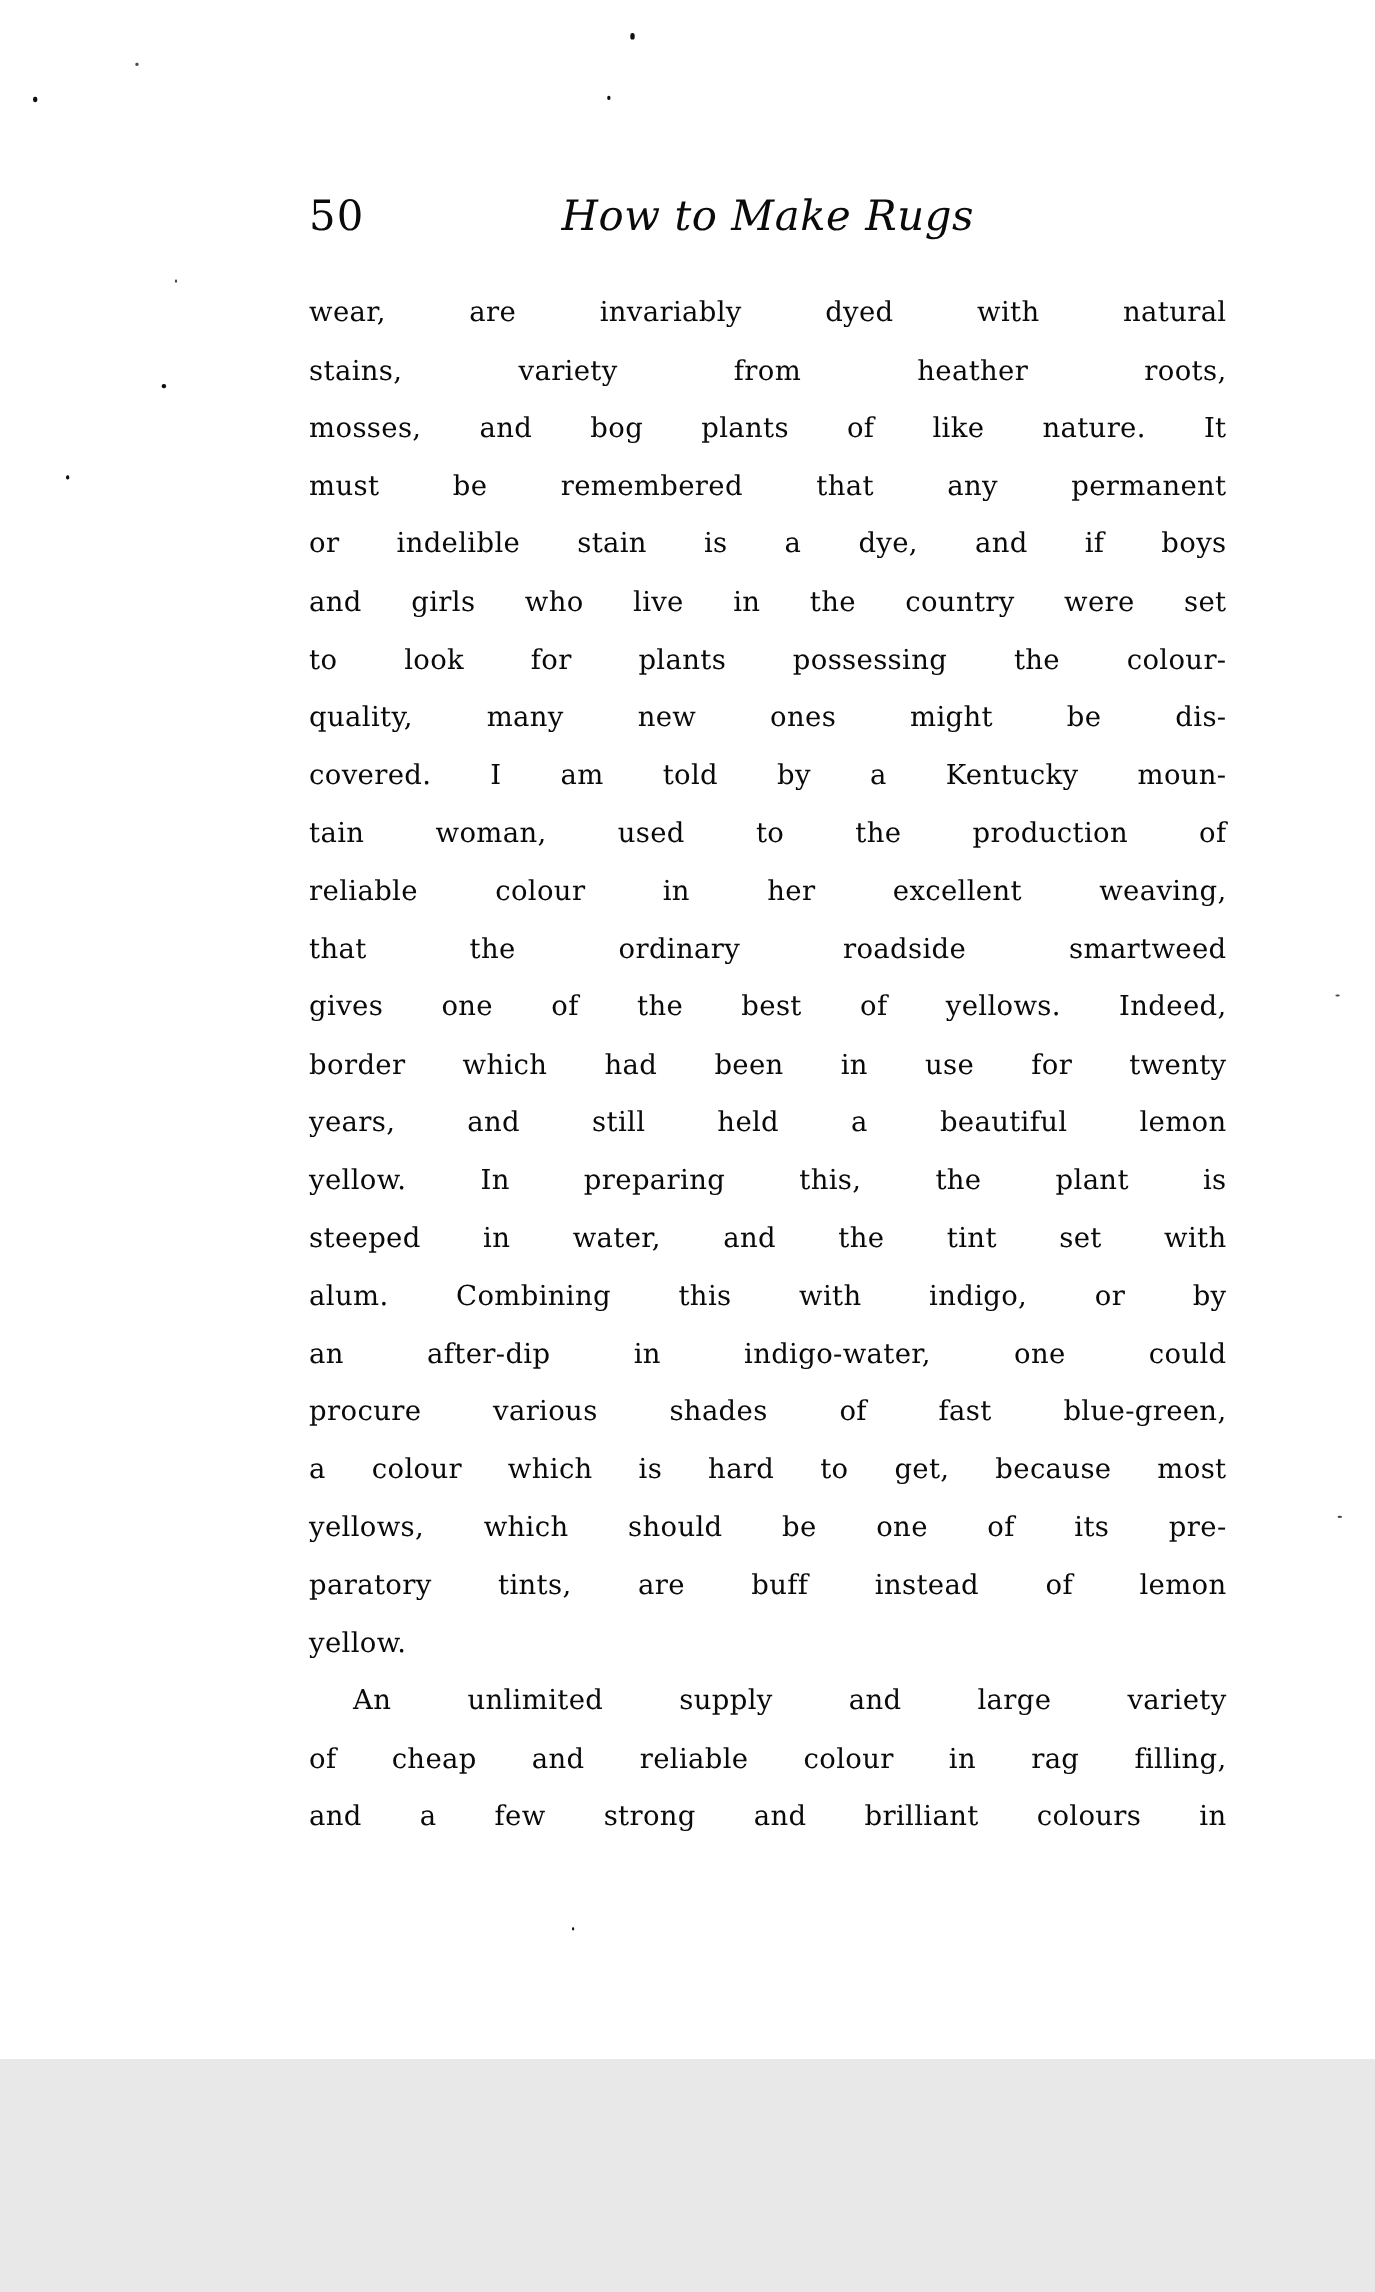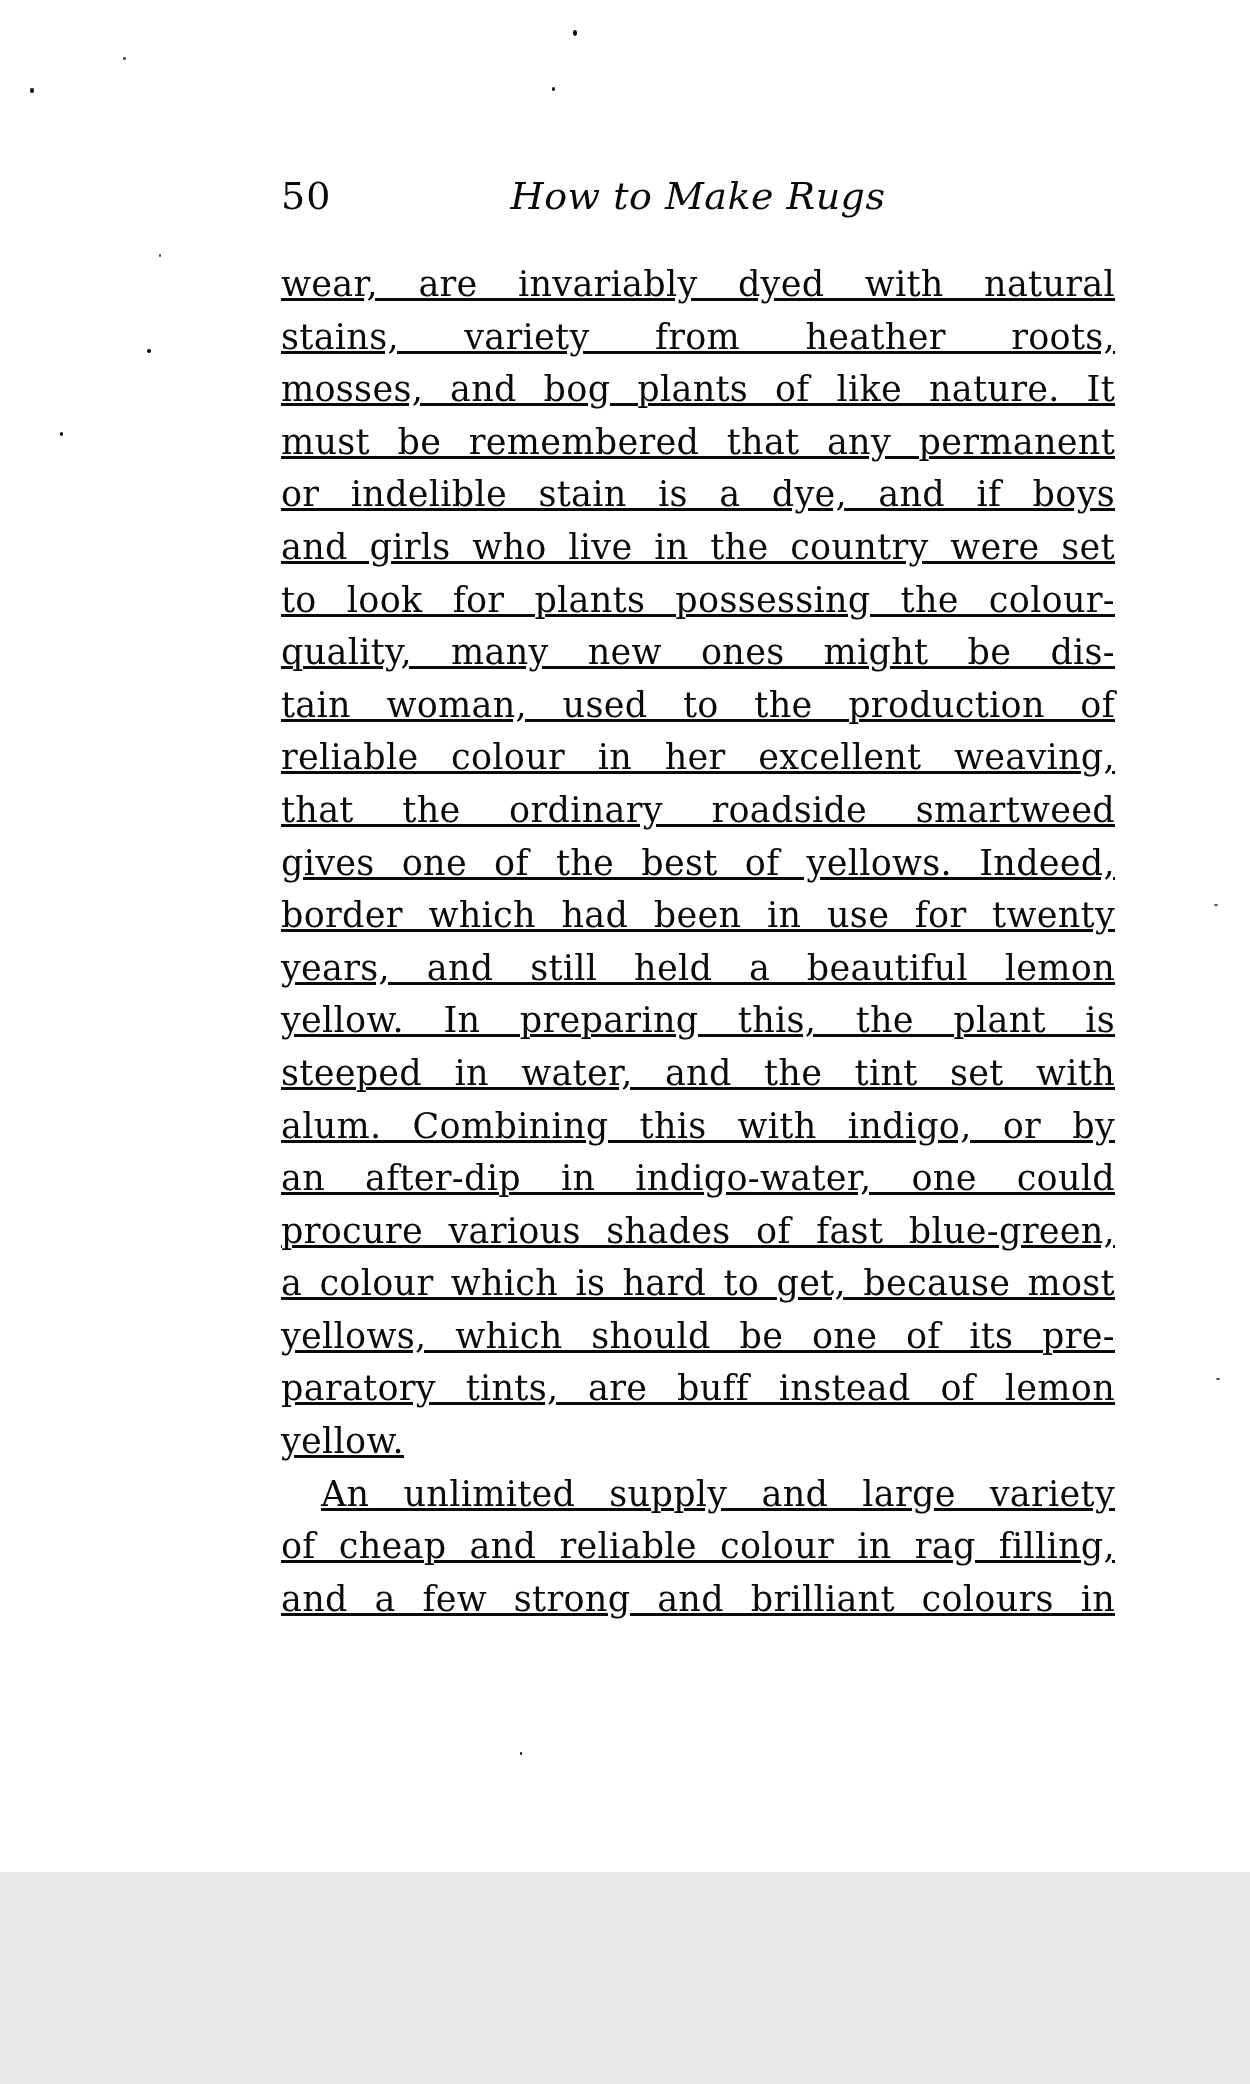--- a/index.html
+++ b/index.html
@@ -26,27 +26,26 @@
     font-style:italic;
     font-size:38px;line-height:48px;
     letter-spacing:0.5px;
   }
   .body-text{
     position:absolute;
     left:281px;top:258px;width:834px;
   }
   .line{
     height:52.6px;line-height:52.6px;
-    font-size:35px;
+    font-size:25px;
     letter-spacing:0.3px;
     word-spacing:2px;
     text-align:justify;
     text-align-last:justify;
     white-space:nowrap;
-    text-decoration:underline;
   }
   .line.unjust{
     text-align:left;
     text-align-last:left;
     white-space:normal;
   }
   .line.indent{
     padding-left:40px;
   }
   
@@ -69,20 +68,21 @@
 
   <div class="body-text">
     <div class="line">wear, are invariably dyed with natural</div>
     <div class="line">stains, variety from heather roots,</div>
     <div class="line">mosses, and bog plants of like nature. It</div>
     <div class="line">must be remembered that any permanent</div>
     <div class="line">or indelible stain is a dye, and if boys</div>
     <div class="line">and girls who live in the country were set</div>
     <div class="line">to look for plants possessing the colour-</div>
     <div class="line">quality, many new ones might be dis-</div>
+    <div class="line">covered. I am told by a Kentucky moun-</div>
     <div class="line">tain woman, used to the production of</div>
     <div class="line">reliable colour in her excellent weaving,</div>
     <div class="line">that the ordinary roadside smartweed</div>
     <div class="line">gives one of the best of yellows. Indeed,</div>
     <div class="line">border which had been in use for twenty</div>
     <div class="line">years, and still held a beautiful lemon</div>
     <div class="line">yellow. In preparing this, the plant is</div>
     <div class="line">steeped in water, and the tint set with</div>
     <div class="line">alum. Combining this with indigo, or by</div>
     <div class="line">an after-dip in indigo-water, one could</div>

